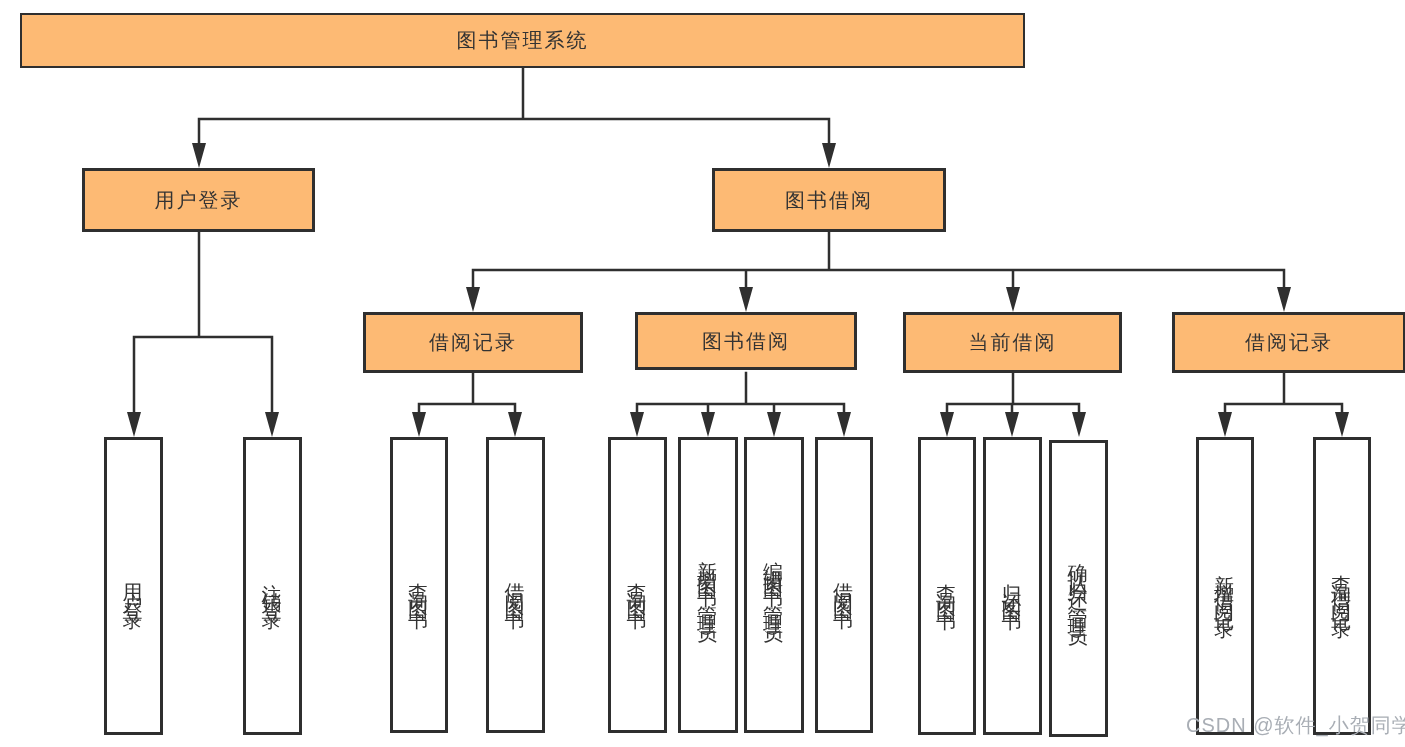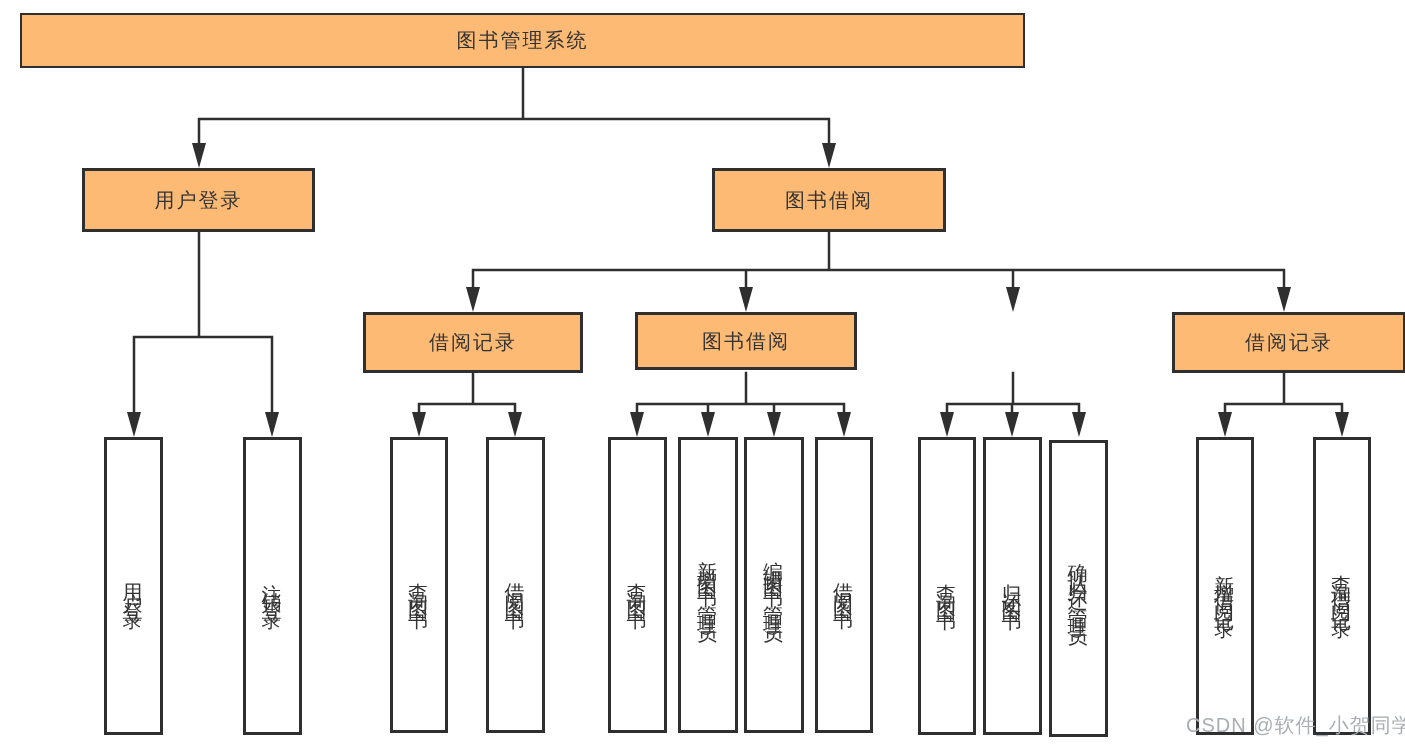--- a/index.html
+++ b/index.html
@@ -89,20 +89,23 @@
   <div class="hbox" style="left:712px;top:168px;width:234px;height:64px">
     <span>图书借阅</span>
   </div>
 
   <div class="hbox" style="left:363px;top:312px;width:220px;height:61px">
     <span>借阅记录</span>
   </div>
   <div class="hbox" style="left:635px;top:312px;width:222px;height:58px">
     <span>图书借阅</span>
   </div>
+  <div class="hbox" style="left:903px;top:312px;width:219px;height:61px">
+    <span>当前借阅</span>
+  </div>
   <div class="hbox" style="left:1172px;top:312px;width:234px;height:61px">
     <span>借阅记录</span>
   </div>
 
   <div class="vbox" style="left:104px;top:437px;width:59px;height:298px">
     <span>用户登录</span>
   </div>
   <div class="vbox" style="left:243px;top:437px;width:59px;height:298px">
     <span>注销登录</span>
   </div>

